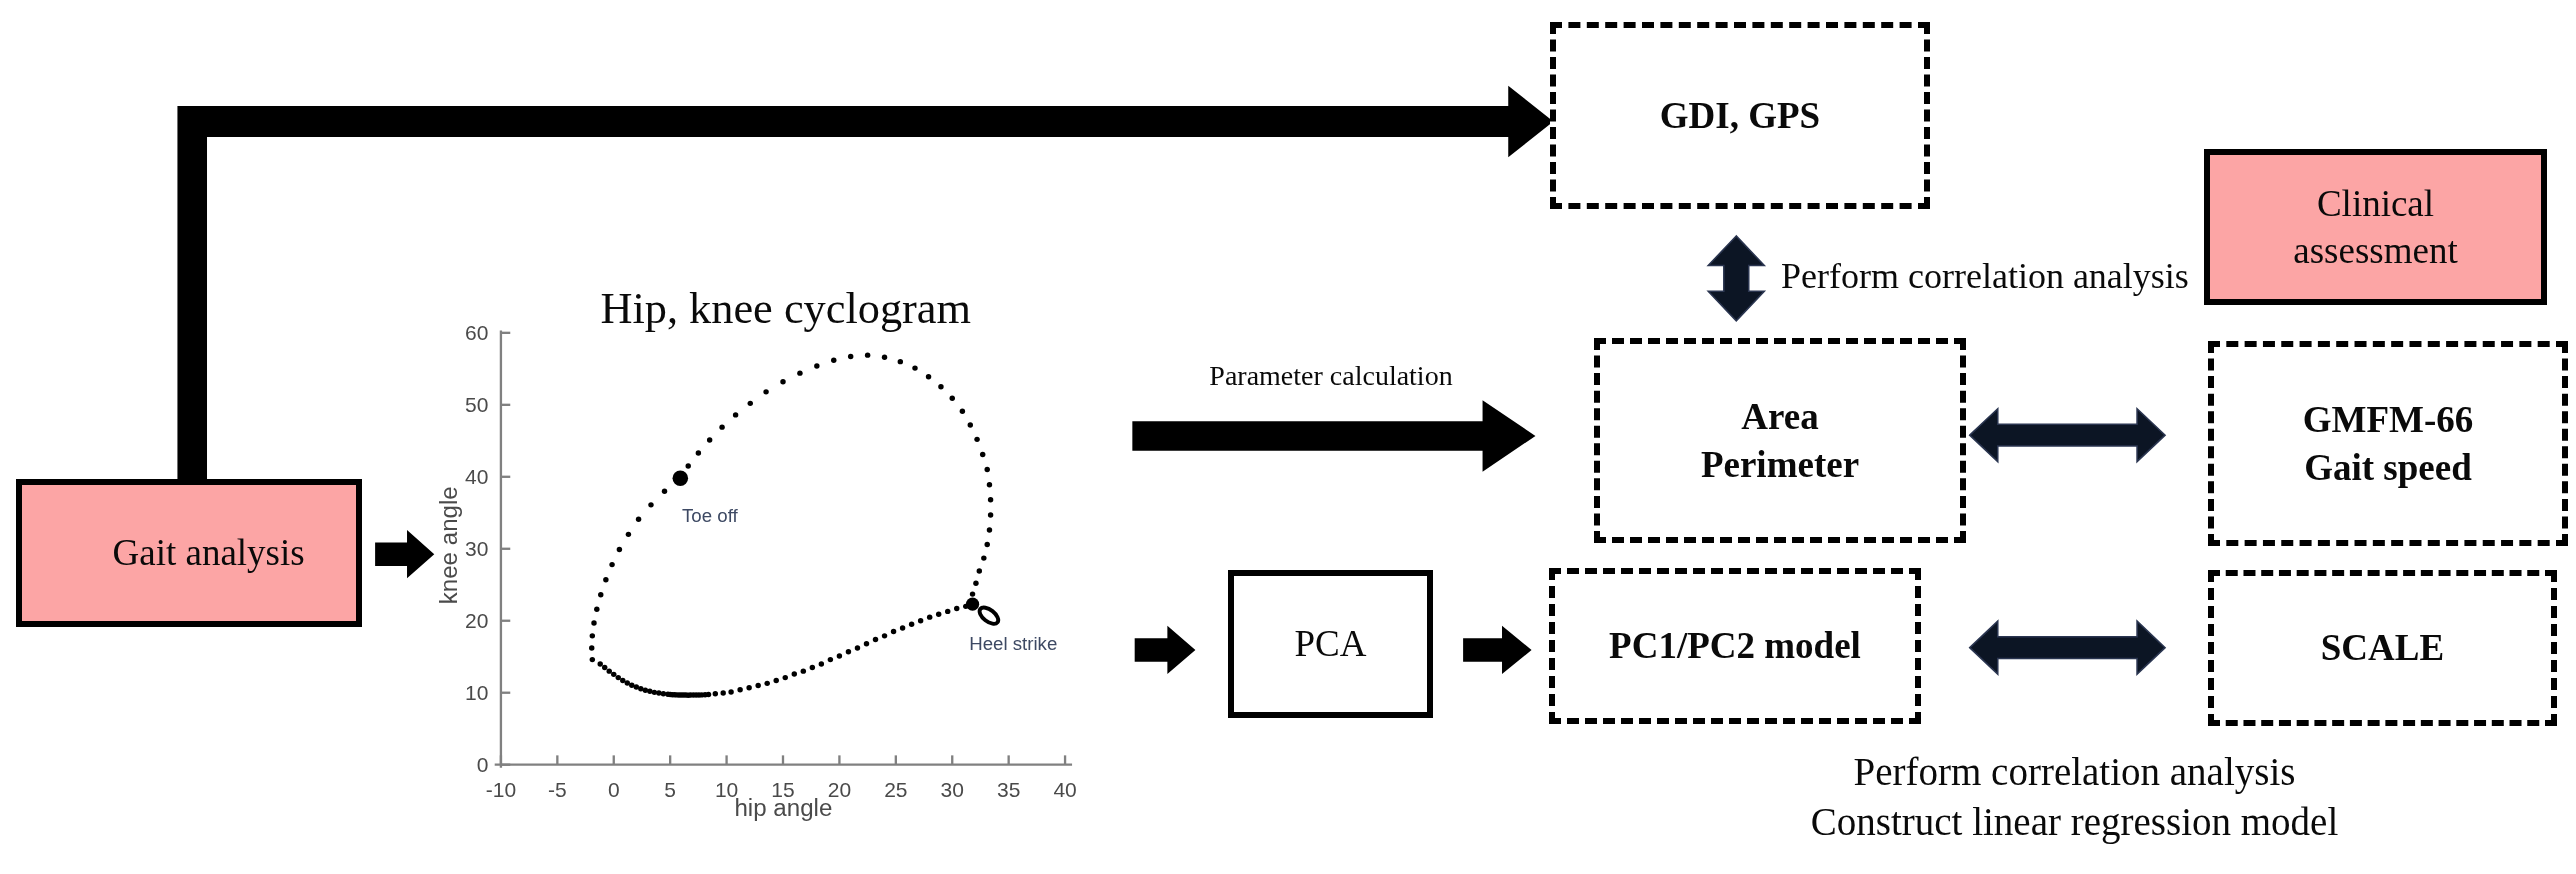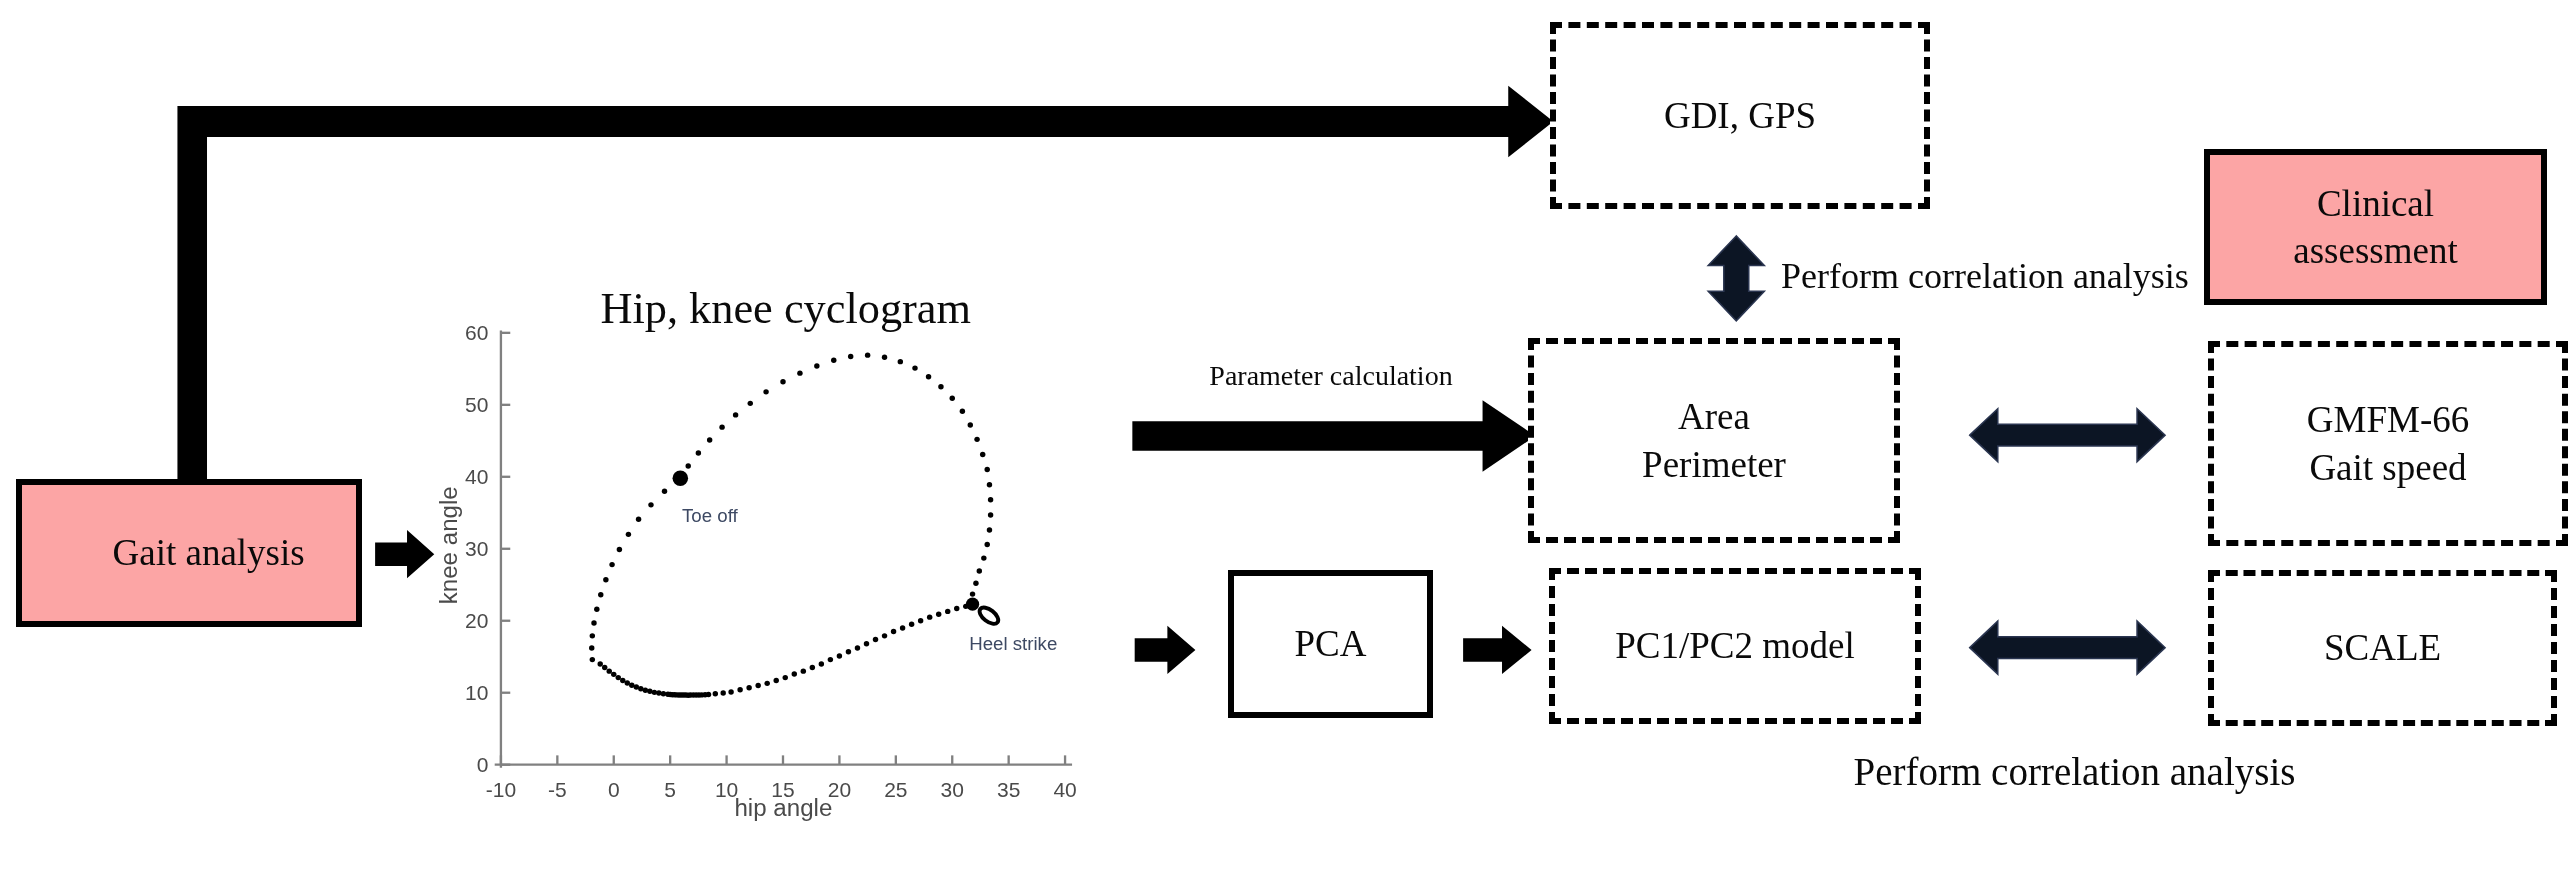--- a/index.html
+++ b/index.html
@@ -3,21 +3,21 @@
 <meta charset="utf-8">
 <style>
   html,body{margin:0;padding:0;background:#fff;}
   body{width:2576px;height:875px;position:relative;overflow:hidden;
        font-family:"Liberation Serif","DejaVu Serif",serif;color:#0a0a0a;}
   .box{position:absolute;display:flex;flex-direction:column;align-items:center;
        justify-content:center;text-align:center;box-sizing:border-box;
        font-size:37px;line-height:48px;background:#fff;}
   .solid{border:6.2px solid #000;background:#fca5a5;}
   .solid-white{border:6.2px solid #000;background:#fff;}
-  .dashed{border:6.2px dashed #000;}
+  .dashed{border:6.2px dashed #000;font-weight:bold;}
   .flabel{position:absolute;font-size:37px;white-space:nowrap;}
   .overlay{position:absolute;left:0;top:0;}
   #plot-wrap{position:absolute;left:420px;top:265px;width:747px;height:615px;}
   .plot-sans{font-family:"Liberation Sans","DejaVu Sans",sans-serif;}
 </style>
 </head>
 <body>
 
 <svg class="overlay" width="2576" height="875" viewBox="0 0 3310 1124">
   <polygon points="228,617 228,136 1938,136 1938,110 1996,156 1938,202 1938,176 266,176 266,617" fill="#000"></polygon>
@@ -204,21 +204,21 @@
 
 <div class="box dashed" style="left:1550px;top:22px;width:380px;height:187px;">
   <span>GDI, GPS</span>
 </div>
 
 <div class="box solid" style="left:2204px;top:149px;width:343px;height:156px;line-height:47px;">
   <span>Clinical</span>
   <span>assessment</span>
 </div>
 
-<div class="box dashed" style="left:1528px;top:338px;width:372px;height:205px;text-align:center;">
+<div class="box dashed" style="left:1594px;top:338px;width:372px;height:205px;text-align:center;">
   <span>Area</span>
   <span>Perimeter</span>
 </div>
 
 <div class="box dashed" style="left:2208px;top:341px;width:360px;height:205px;">
   <span>GMFM-66</span>
   <span>Gait speed</span>
 </div>
 
 <div class="box solid-white" style="left:1228px;top:570px;width:205px;height:148px;align-items:center;">
@@ -232,14 +232,15 @@
 <div class="box dashed" style="left:2208px;top:570px;width:349px;height:156px;">
   <span>SCALE</span>
 </div>
 
 <div class="flabel" style="left:1121px;top:360px;width:420px;text-align:center;font-size:28px;">Parameter calculation</div>
 
 <div class="flabel" style="left:1781px;top:254px;font-size:36px;line-height:45px;">Perform correlation analysis</div>
 
 <div class="flabel" style="left:1697px;top:747px;width:755px;text-align:center;font-size:39px;line-height:50px;white-space:normal;">
   <div>Perform correlation analysis</div>
+  <div>Construct linear regression model</div>
 </div>
 
 
 </body></html>

